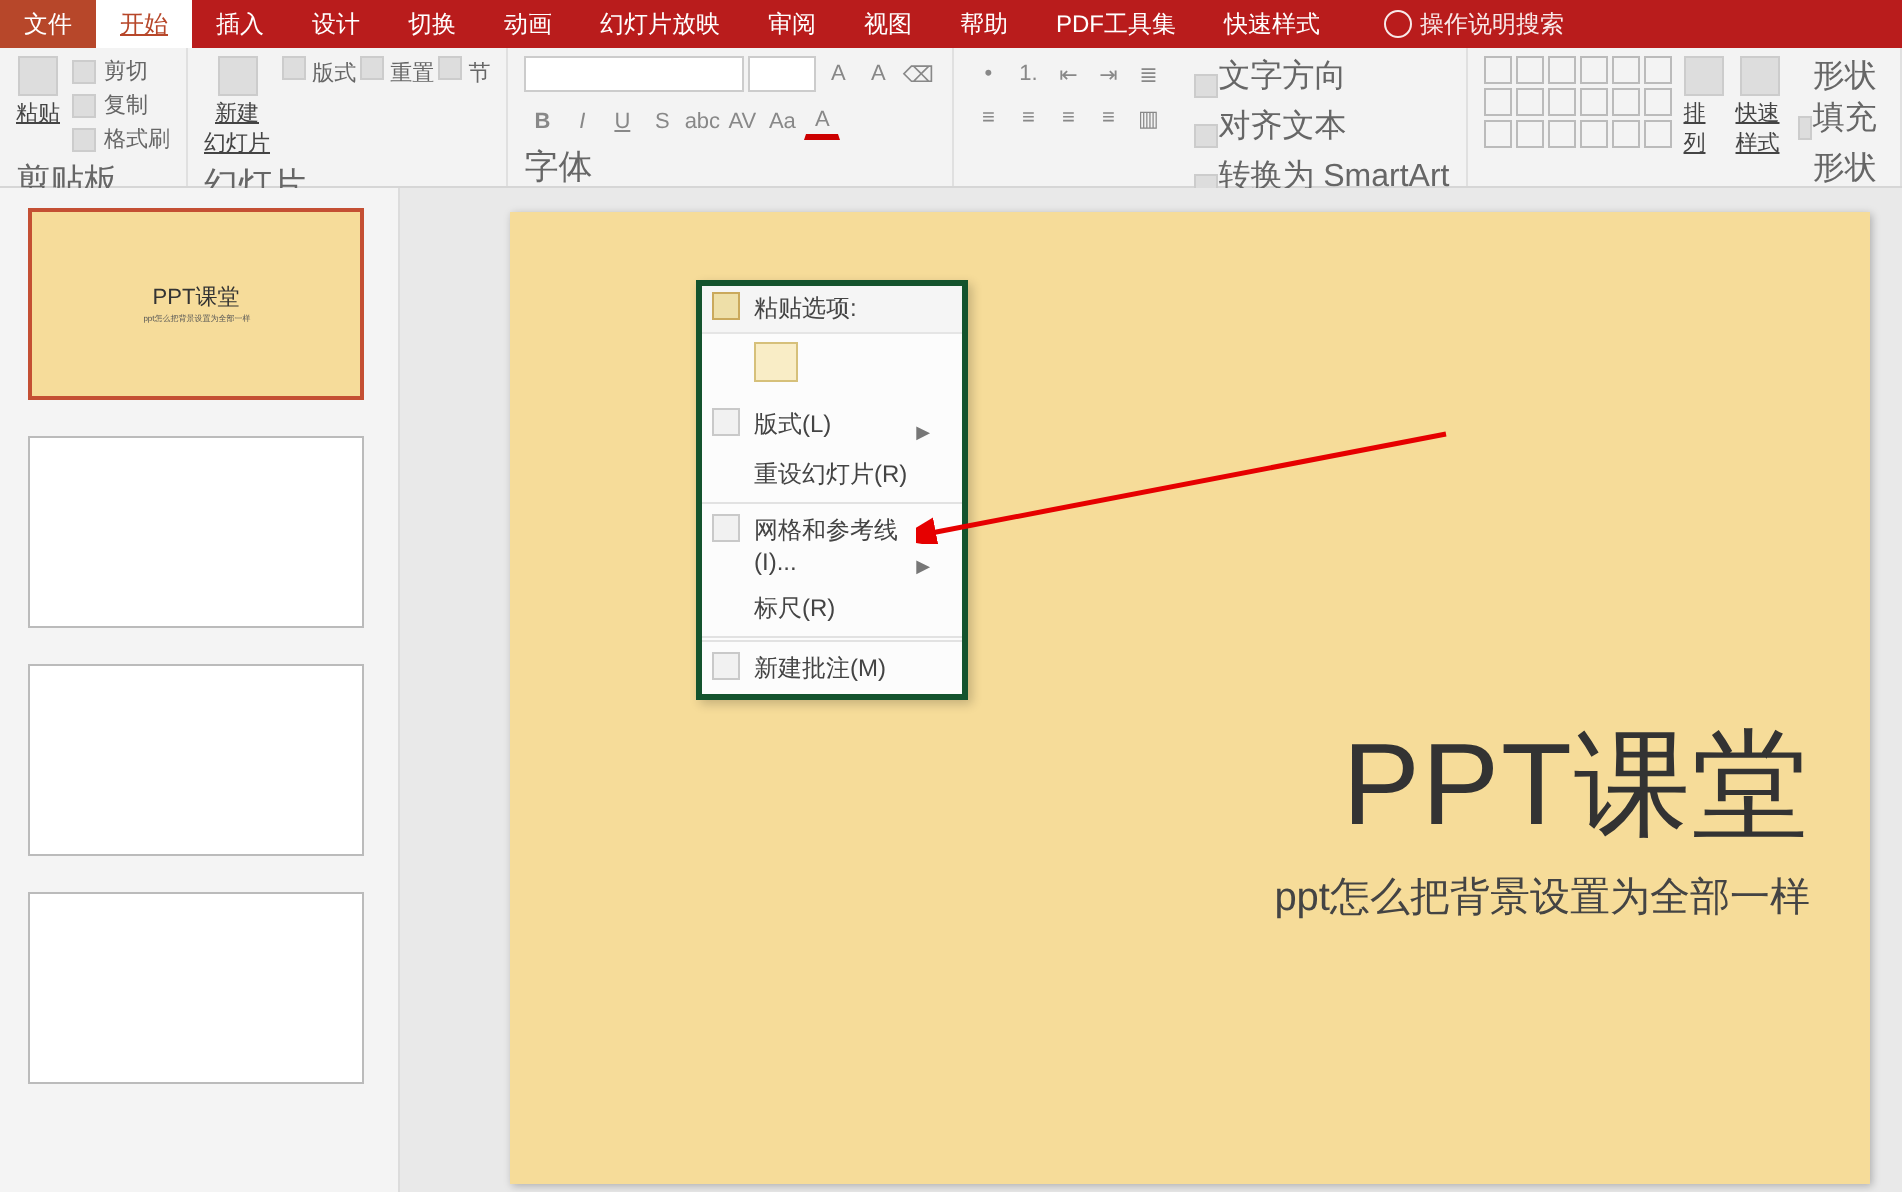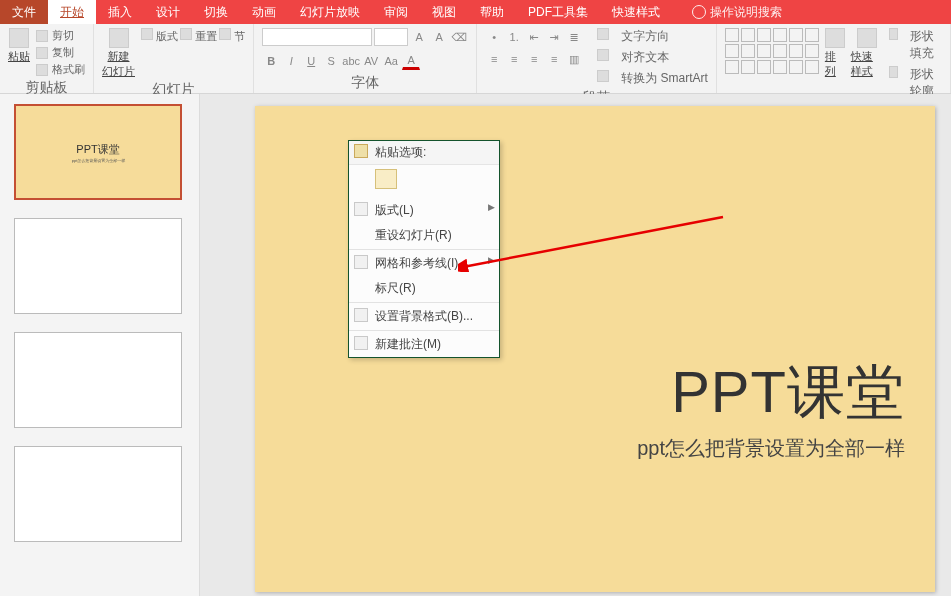--- a/index.html
+++ b/index.html
@@ -1,71 +1,71 @@
 <!DOCTYPE html>
 <html><head>
 <meta charset="utf-8">
 <style>
 * { margin: 0; padding: 0; box-sizing: border-box; font-family: "Microsoft YaHei", Arial, sans-serif; }
 body { background: #e6e6e6; width: 951px; height: 596px; overflow: hidden; position: relative; }
 
-.tabs { background: #ef4444; height: 24px; display: flex; align-items: center; color: #fff; font-size: 12px; }
+.tabs { background: #b91c1c; height: 24px; display: flex; align-items: center; color: #fff; font-size: 12px; }
 .tabs .tab { padding: 0 12px; height: 24px; display: flex; align-items: center; cursor: pointer; }
 .tabs .tab.file { background: #b7472a; }
 .tabs .tab.active { background: #fff; color: #b7472a; text-decoration: underline; }
 .tabs .tell { display: flex; align-items: center; margin-left: 20px; color: #fff; opacity: .9; }
 .tabs .tell .bulb { width: 14px; height: 14px; margin-right: 4px; border: 1px solid #fff; border-radius: 50%; position: relative; }
 
 .ribbon { background: #f3f3f3; height: 70px; border-bottom: 1px solid #d6d6d6; display: flex; }
 .group { border-right: 1px solid #e0e0e0; padding: 4px 8px 0 8px; display: flex; flex-direction: column; justify-content: space-between; }
-.group .label { font-size: 14px; color: #666; text-align: center; padding: 2px 0 1px; }
+.group .label { font-size: 17px; color: #666; text-align: left; padding: 2px 0 1px; }
 .group .body { display: flex; gap: 6px; align-items: flex-start; }
 
 .bigbtn { display: flex; flex-direction: column; align-items: center; font-size: 11px; color: #444; gap: 1px; text-decoration: underline; }
 .bigbtn .ic { width: 20px; height: 20px; background: #ddd; border: 1px solid #ccc; }
 .clip-actions { display: flex; flex-direction: column; gap: 2px; font-size: 11px; color: #666; }
 .clip-actions div { display: flex; align-items: center; gap: 4px; }
 .mini-ic { width: 12px; height: 12px; background: #ddd; border: 1px solid #ccc; display: inline-block; }
 
 .slide-actions { display: flex; gap: 2px; font-size: 11px; color: #666; }
 
 .font-body { display: flex; flex-direction: column; gap: 4px; }
 .font-row { display: flex; gap: 2px; align-items: center; }
 .font-row input { width: 110px; height: 18px; font-size: 11px; border: 1px solid #ccc; background: #fff; padding: 0 4px; }
 .font-row .sz { width: 34px; }
 .tool { width: 18px; height: 18px; font-size: 11px; color: #888; display: flex; align-items: center; justify-content: center; border: 1px solid transparent; }
 
 .para-body { display: flex; flex-direction: column; gap: 4px; }
-.small-link { font-size: 12px; color: #666; display: flex; align-items: flex-start; gap: 12px; }
+.small-link { font-size: 16px; color: #666; display: flex; align-items: flex-end; gap: 0; }
 
 .draw-body { display: flex; gap: 6px; align-items: flex-start; }
 .shapes-grid { display: grid; grid-template-columns: repeat(6, 14px); gap: 2px; }
 .shape-cell { width: 14px; height: 14px; border: 1px solid #bbb; }
 
 
 .workspace { position: absolute; top: 94px; left: 0; right: 0; bottom: 0; display: flex; }
 .thumbs { width: 200px; background: #f4f4f4; border-right: 1px solid #dcdcdc; padding: 10px 14px; overflow: hidden; }
 .thumb { width: 168px; height: 96px; background: #fff; border: 1px solid #bbb; margin-bottom: 18px; position: relative; }
 .thumb.selected { border: 2px solid #c44f33; }
 .thumb.slide1 { background: #f6dc9a; display: flex; flex-direction: column; align-items: center; justify-content: center; }
 .thumb.slide1 .t1 { font-size: 11px; color: #333; }
 .thumb.slide1 .t2 { font-size: 5px; color: #555; transform: scale(.8); }
 
 .canvas-area { flex: 1; background: #e9e9e9; position: relative; }
 .slide { position: absolute; left: 55px; top: 12px; width: 680px; height: 486px; background: #f6dc99; box-shadow: 1px 1px 4px rgba(0,0,0,.25); }
 .slide .title { position: absolute; right: 30px; bottom: 160px; font-size: 58px; color: #333; font-weight: 300; letter-spacing: 1px; }
 .slide .subtitle { position: absolute; right: 30px; bottom: 130px; font-size: 20px; color: #444; }
 
 
-.ctxmenu { position: absolute; left: 348px; top: 140px; width: 152px; background: #fcfcfc; border: 1px solid #14532d; box-shadow: 2px 2px 5px rgba(0,0,0,.2); font-size: 12px; color: #444; }
+.ctxmenu { position: absolute; left: 348px; top: 140px; width: 136px; background: #fcfcfc; border: 3px solid #14532d; box-shadow: 2px 2px 5px rgba(0,0,0,.2); font-size: 12px; color: #444; }
 .ctxmenu .hdr { background: #f5f5f5; padding: 3px 6px 3px 26px; position: relative; border-bottom: 1px solid #e5e5e5; }
 .ctxmenu .hdr .hic { position: absolute; left: 5px; top: 3px; width: 14px; height: 14px; background: #eedfa8; border: 1px solid #caa95c; }
 .ctxmenu .paste-row { padding: 4px 6px 6px 26px; }
 .ctxmenu .paste-ic { width: 22px; height: 20px; border: 1px solid #d6c07a; background: #f9edc6; display: inline-block; }
-.ctxmenu .item { position: relative; padding: 4px 4px 4px 26px; display: flex; justify-content: space-between; align-items: flex-start; }
+.ctxmenu .item { position: relative; padding: 4px 16px 4px 26px; display: flex; justify-content: space-between; align-items: flex-end; }
 .ctxmenu .item .lic { position: absolute; left: 5px; top: 4px; width: 14px; height: 14px; border: 1px solid #c9c9c9; background: #f1f1f1; }
 .ctxmenu .item .arrow { font-size: 9px; color: #777; }
 .ctxmenu .sep { height: 1px; background: #e2e2e2; margin: 1px 0; }
 
 
 .arrow-annot { position: absolute; left: 458px; top: 212px; width: 270px; height: 60px; pointer-events: none; }
 </style>
 </head>
 <body>
 
@@ -284,25 +284,20 @@
   <div class="item">
     <span class="lic"></span>
     <span>网格和参考线(I)...</span>
       <span class="arrow">▶</span>
   </div>
   <div class="item">
     <span>标尺(R)</span>
       <span></span>
   </div>
   <div class="sep"></div>
-  <div class="item">
-    <span class="lic"></span>
-    <span>设置背景格式(B)...</span>
-      <span></span>
-  </div>
   <div class="sep"></div>
   <div class="item">
     <span class="lic"></span>
     <span>新建批注(M)</span>
       <span></span>
   </div>
 </div>
 
 <svg class="arrow-annot" viewBox="0 0 270 60">
   <defs>

